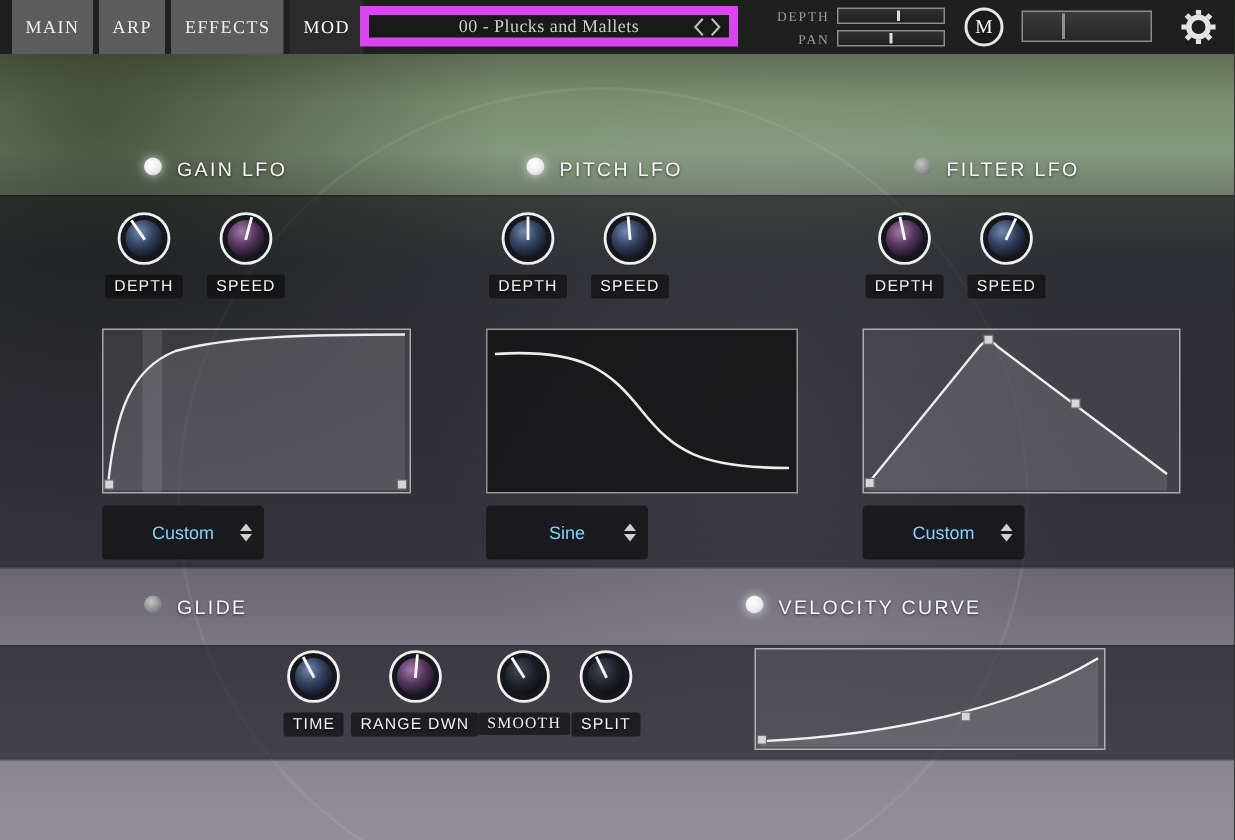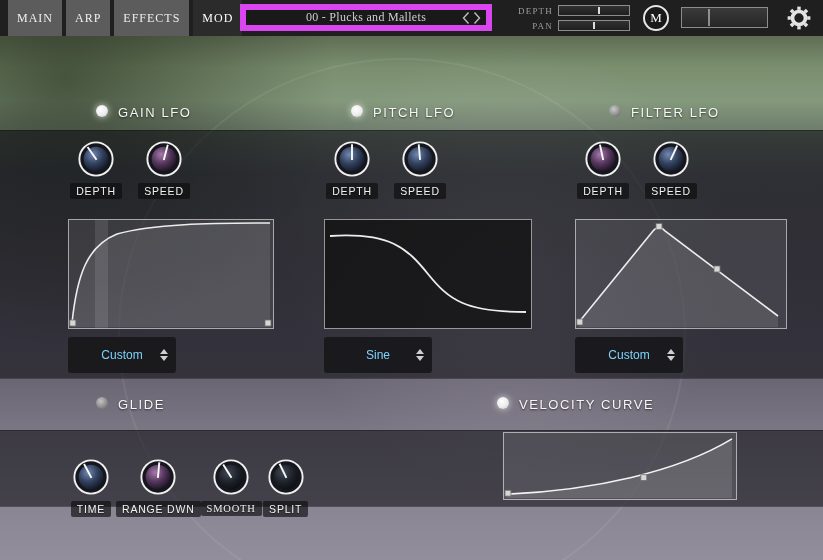--- a/index.html
+++ b/index.html
@@ -75,22 +75,22 @@
        background:rgba(24,24,27,0.92);display:flex;align-items:center;justify-content:center;
        color:#7dd3fc;font-size:12px;}
   .arrows{position:absolute;right:8px;top:50%;transform:translateY(-50%);display:flex;
        flex-direction:column;gap:2px;}
   .arrows i{display:block;width:0;height:0;border-left:4px solid transparent;
        border-right:4px solid transparent;}
   .arrows .up{border-bottom:5px solid #cfcfcf;}
   .arrows .dn{border-top:5px solid #cfcfcf;}
 
   
-  .glide-row{position:absolute;left:66px;top:458px;width:362px;display:flex;
-       justify-content:flex-start;align-items:flex-start;}
+  .glide-row{position:absolute;left:66px;top:432px;width:362px;display:flex;
+       justify-content:flex-end;align-items:flex-start;}
   .velocity-box{position:absolute;left:503px;top:432px;width:234px;height:68px;box-sizing:border-box;
        border:1px solid rgba(255,255,255,0.55);background:rgba(178,178,184,0.15);}
   .velocity-box svg{display:block;width:100%;height:100%;}
 </style>
 </head>
 <body>
 
 <div id="app">
 
   <svg width="0" height="0" style="position:absolute">

